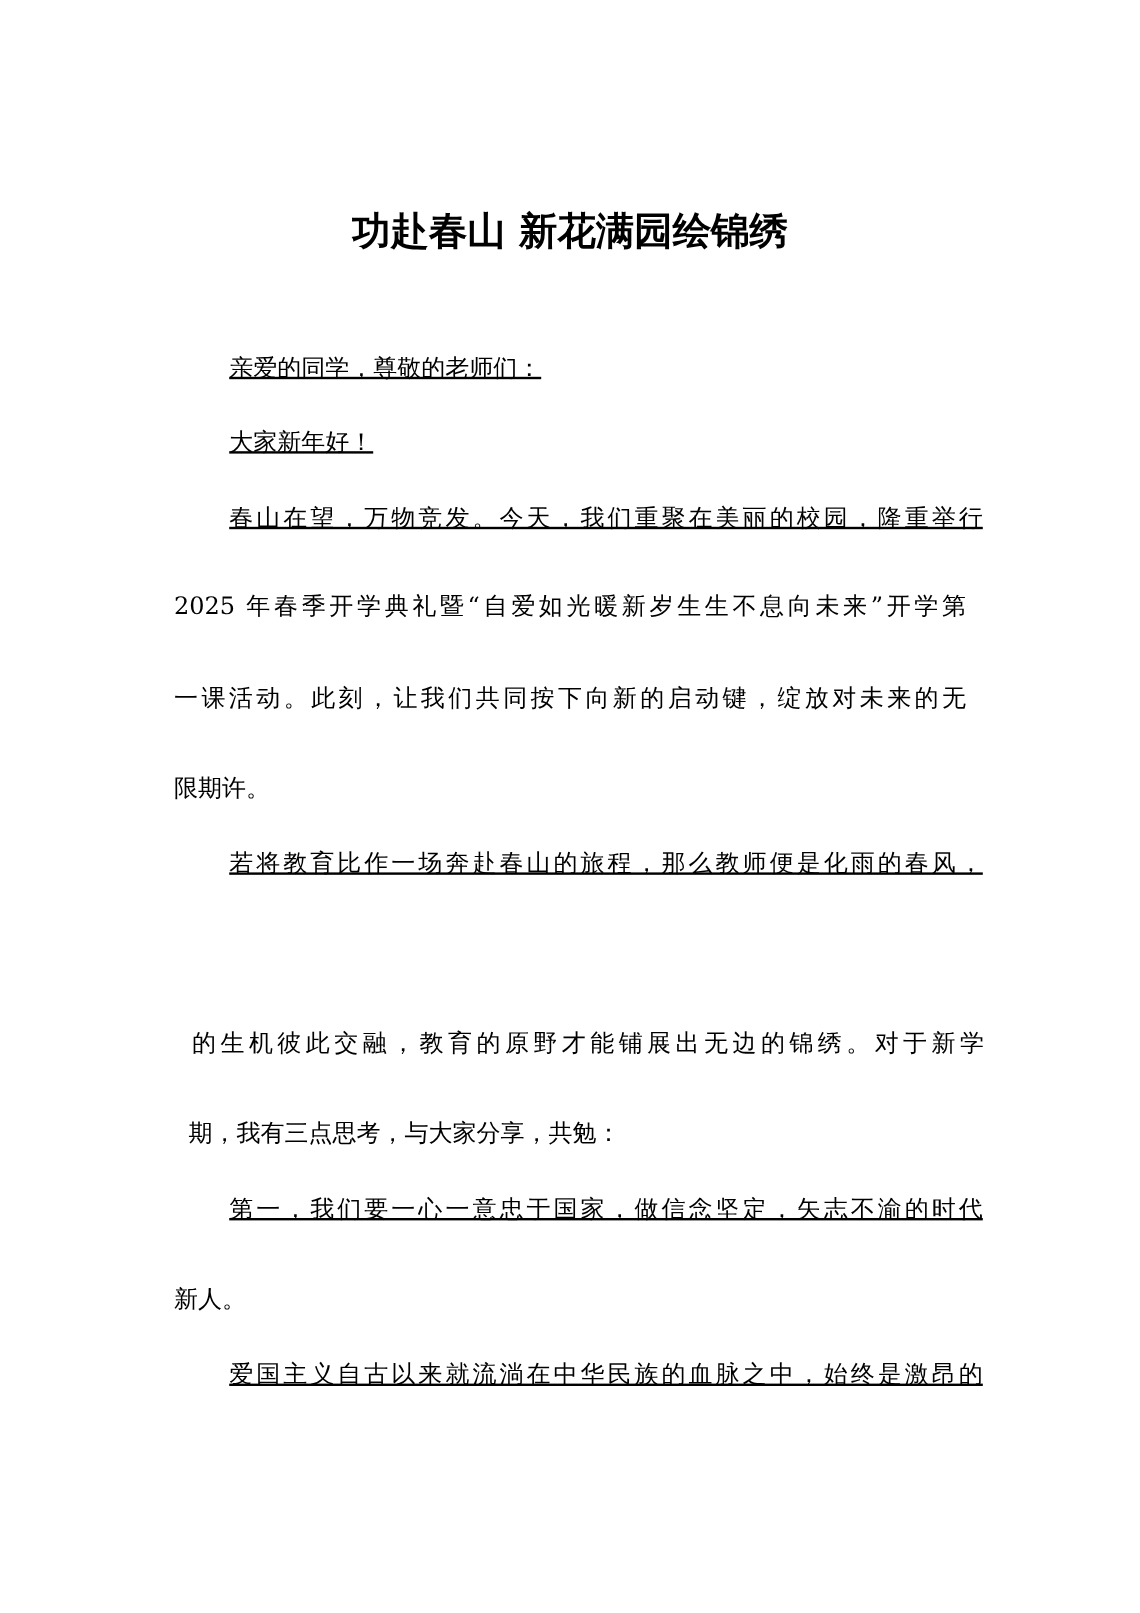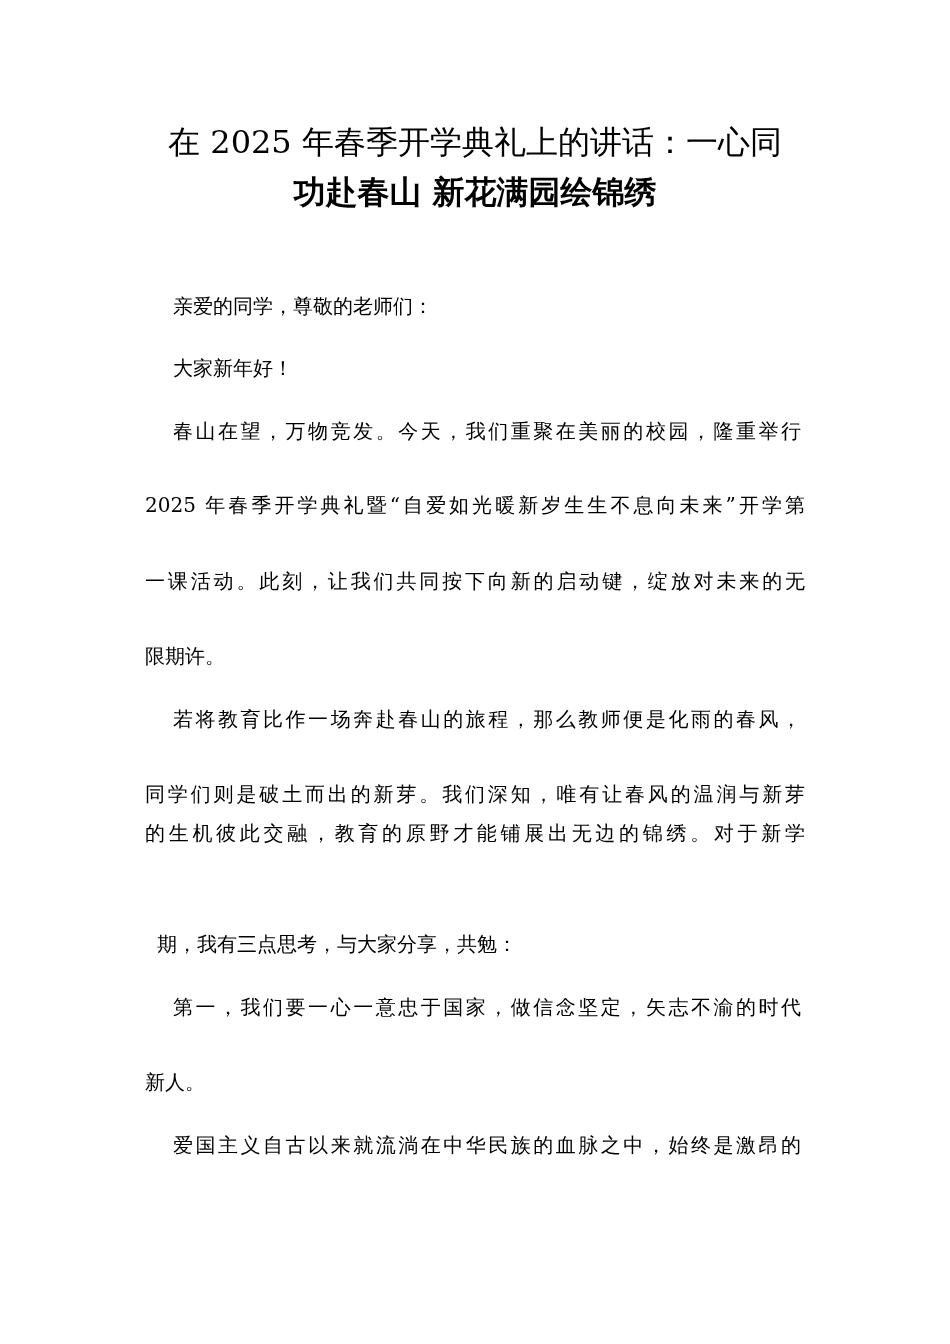--- a/index.html
+++ b/index.html
@@ -34,43 +34,41 @@
     .line {
       position: absolute;
       left: 145px;
       width: 660px;
       font-size: 20px;
       line-height: 28px;
       white-space: nowrap;
       text-align: justify;
       text-align-last: justify;
     }
-    .line.indent { left: 173px; width: 628px; }
+    .line.indent { left: 191px; width: 628px; text-decoration: underline; }
     .line.last { text-align-last: left; }
   </style>
 </head>
 <body>
 
 <div class="page">
 
-  <div class="title-line" style="top:122px;">在 2025 年春季开学典礼上的讲话：一心同</div>
   <div class="title-line" style="top:172px;font-weight:bold;">功赴春山  新花满园绘锦绣</div>
 
   <div class="line indent last" style="top:292px;">亲爱的同学，尊敬的老师们：</div>
 
   <div class="line indent last" style="top:354px;">大家新年好！</div>
 
   <div class="line indent" style="top:417px;">春山在望，万物竞发。今天，我们重聚在美丽的校园，隆重举行</div>
   <div class="line" style="top:491px;">2025 年春季开学典礼暨“自爱如光暖新岁生生不息向未来”开学第</div>
   <div class="line" style="top:567px;">一课活动。此刻，让我们共同按下向新的启动键，绽放对未来的无</div>
   <div class="line last" style="top:642px;">限期许。</div>
 
   <div class="line indent" style="top:705px;">若将教育比作一场奔赴春山的旅程，那么教师便是化雨的春风，</div>
-  <div class="line" style="top:780px;">同学们则是破土而出的新芽。我们深知，唯有让春风的温润与新芽</div>
-  <div class="line" style="top:819px;">的生机彼此交融，教育的原野才能铺展出无边的锦绣。对于新学</div>
+  <div class="line" style="top:855px;margin-left:15px;">的生机彼此交融，教育的原野才能铺展出无边的锦绣。对于新学</div>
   <div class="line last" style="top:930px;margin-left:12px;">期，我有三点思考，与大家分享，共勉：</div>
 
   <div class="line last" style="top:1068px;">新人。</div>
   <div class="line indent" style="top:993px;">第一，我们要一心一意忠于国家，做信念坚定，矢志不渝的时代</div>
 
   <div class="line indent" style="top:1131px;">爱国主义自古以来就流淌在中华民族的血脉之中，始终是激昂的</div>
 
 </div>
 
 </body></html>

